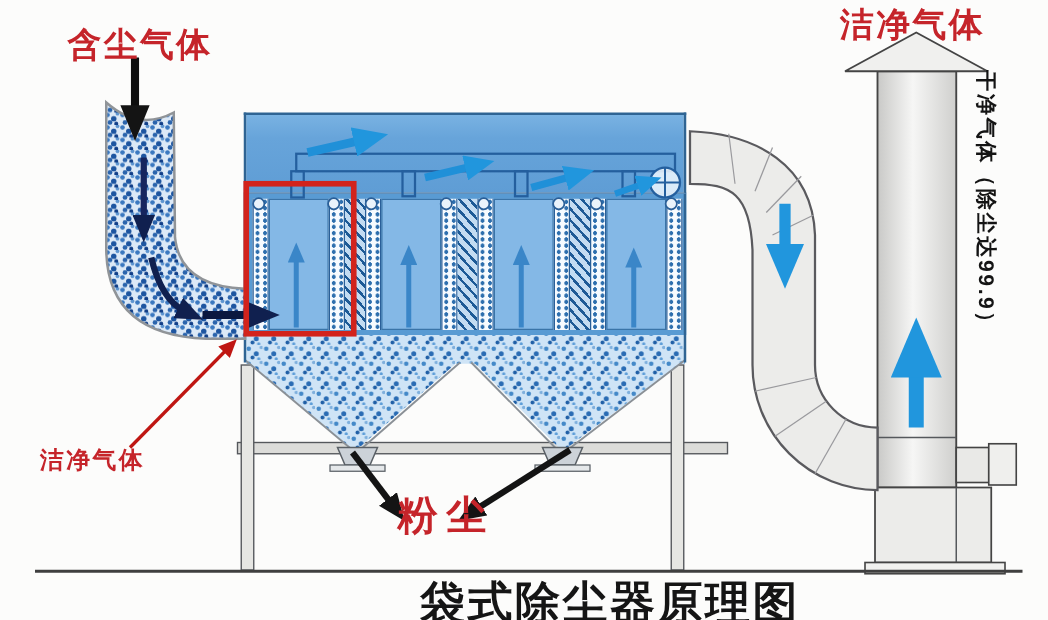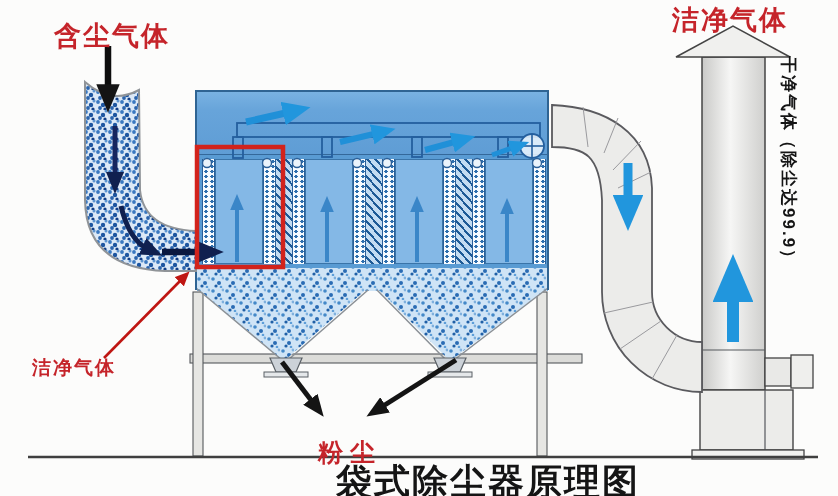--- a/index.html
+++ b/index.html
@@ -39,21 +39,21 @@
   .zigzag{
     position:absolute;top:4px;height:105px;width:16px;
     background-color:#c3dcf2;
     background-image:repeating-linear-gradient(48deg,rgba(0,0,0,0) 0 4px,#1d5a96 4px 6px);
   }
   
   .red-label{color:var(--label-red);font-weight:bold;white-space:nowrap;}
   #lbl-dusty{left:54px;top:18px;font-size:27px;letter-spacing:2px;text-align:right;}
   #lbl-clean{left:672px;top:2px;font-size:27px;letter-spacing:2px;}
   #lbl-filter{left:32px;top:355px;font-size:19px;letter-spacing:2px;}
-  #lbl-dust{left:318px;top:436px;font-size:25px;letter-spacing:7px;text-align:right;}
+  #lbl-dust{left:318px;top:391px;font-size:32px;letter-spacing:7px;text-align:right;}
   #lbl-stack{
     left:764px;top:56px;width:36px;height:250px;
     writing-mode:vertical-rl;text-orientation:sideways;
     font-size:17px;font-weight:bold;color:#141414;letter-spacing:2px;
   }
   #diagram-title{
     left:240px;top:458px;width:400px;text-align:right;
     font-size:36px;font-weight:bold;color:#151515;letter-spacing:2px;
   }
   svg{position:absolute;left:0;top:0;pointer-events:none;}

